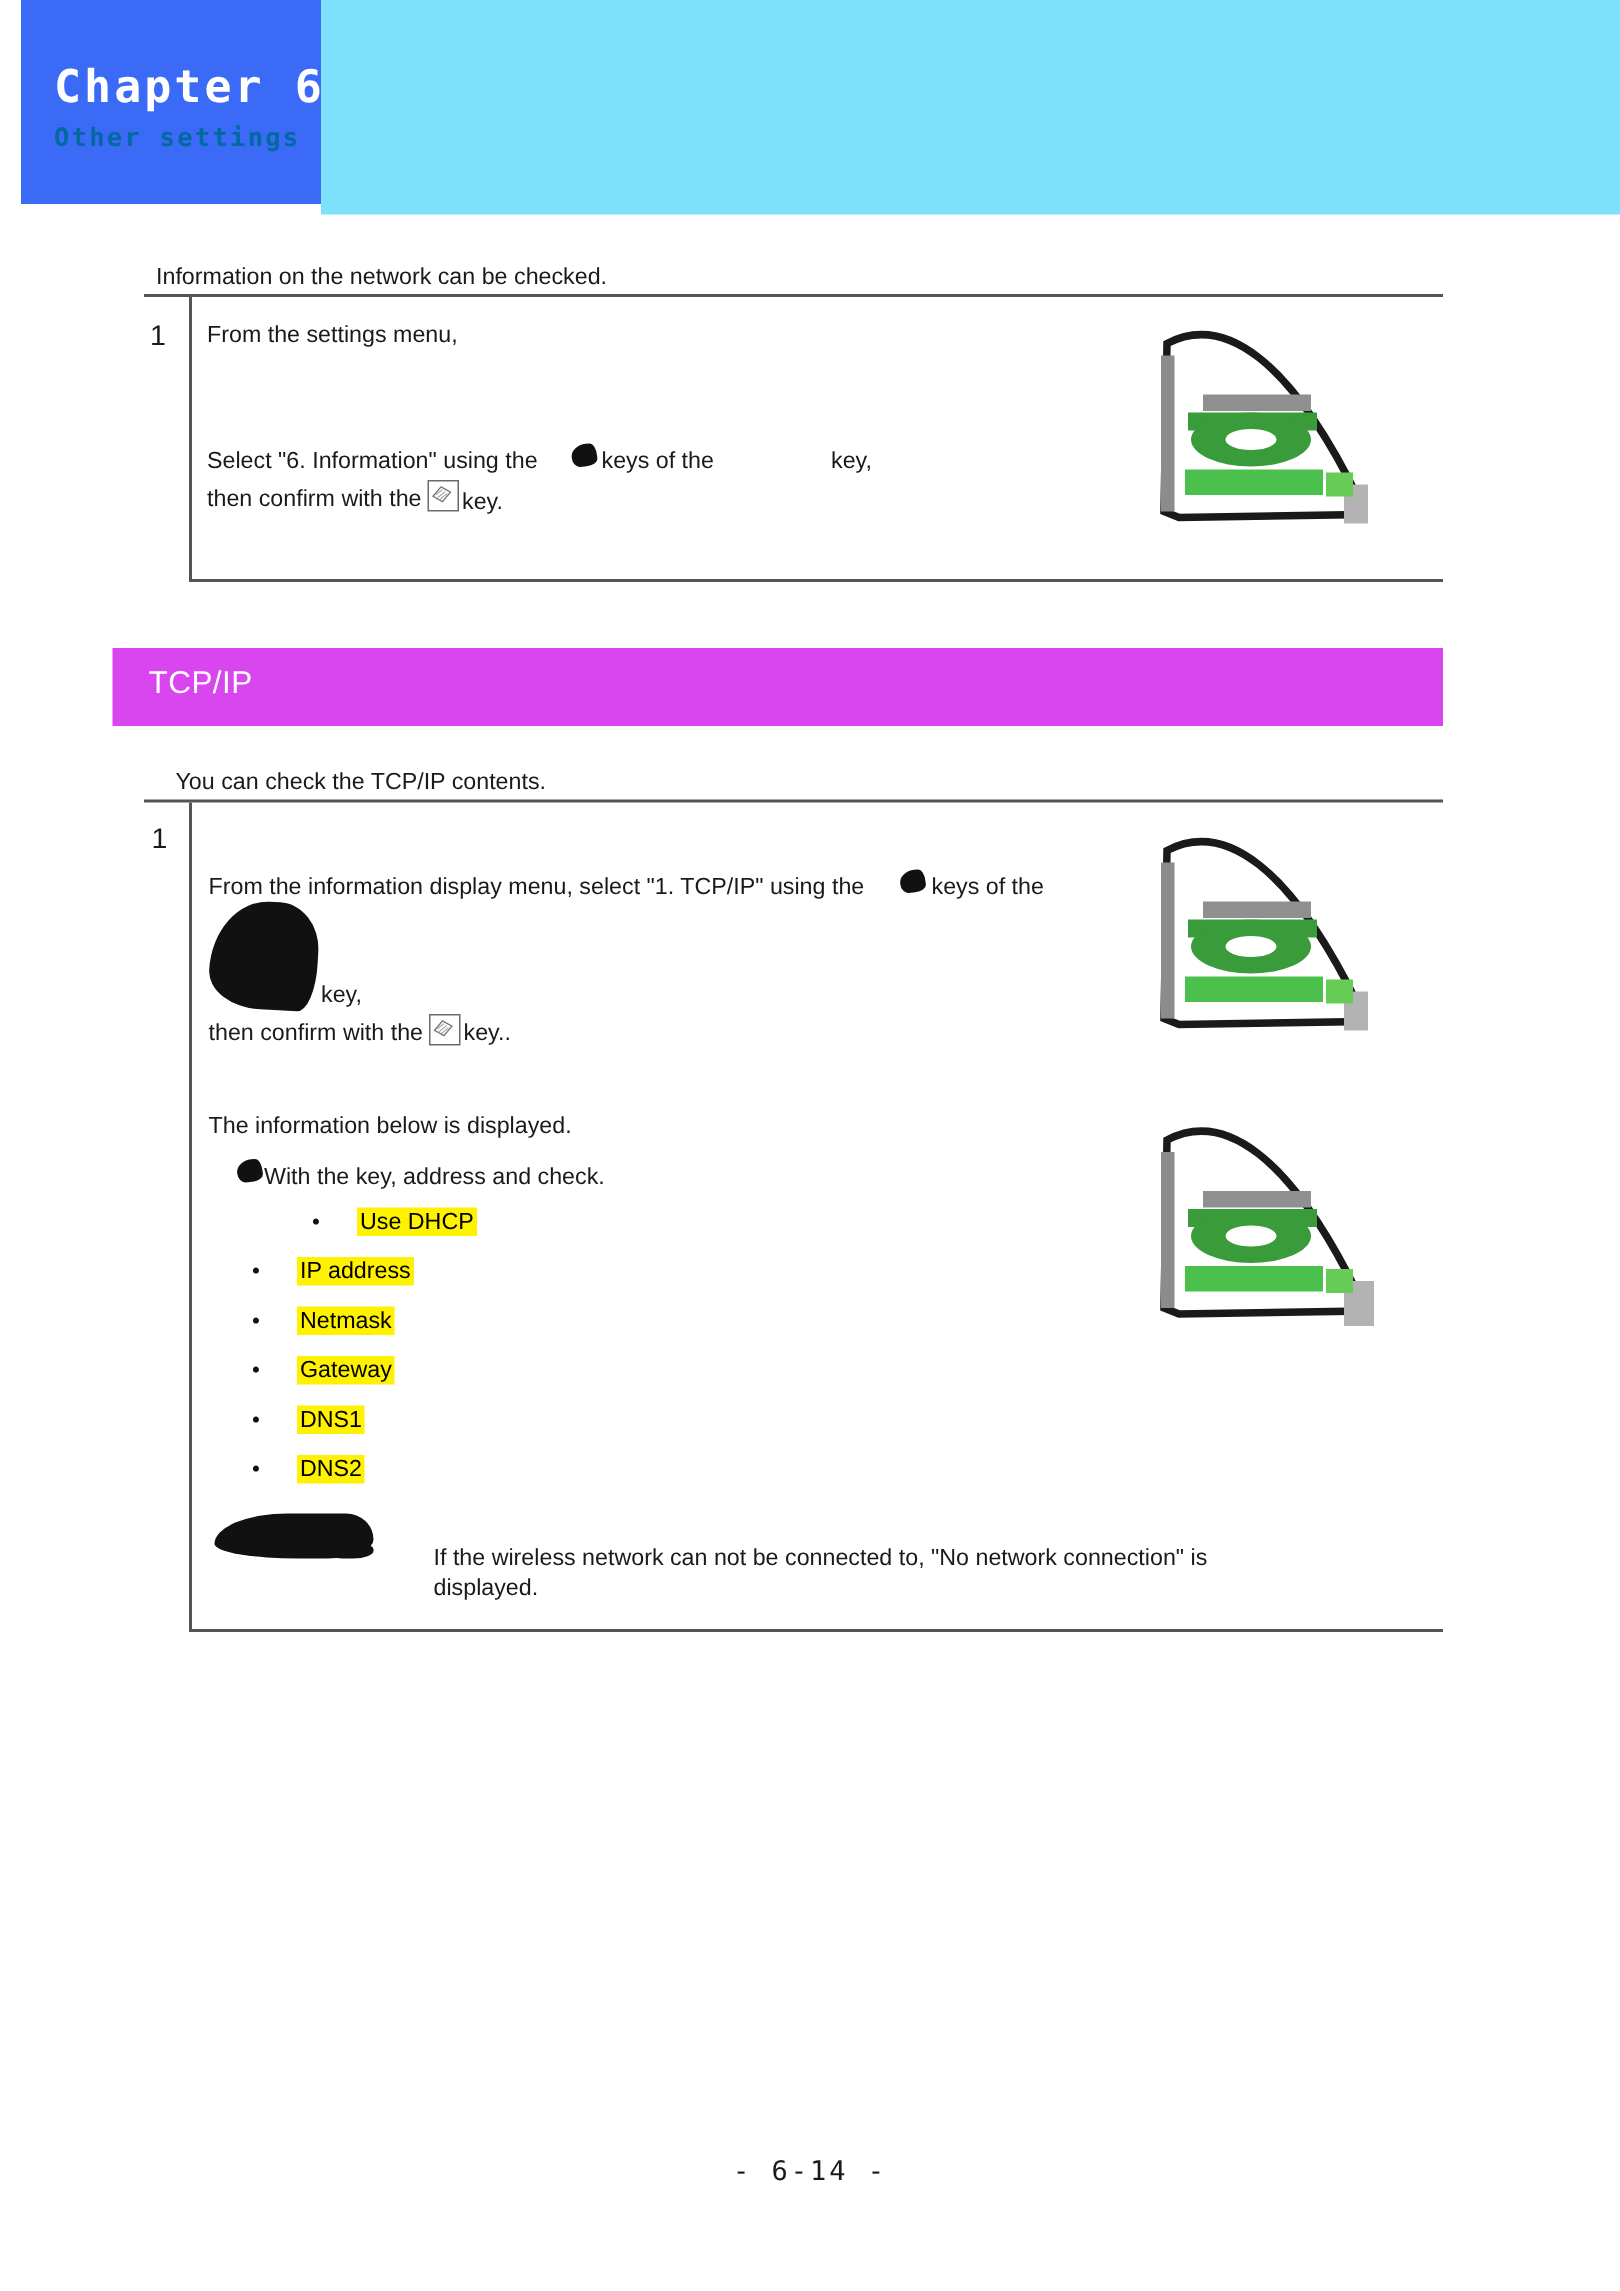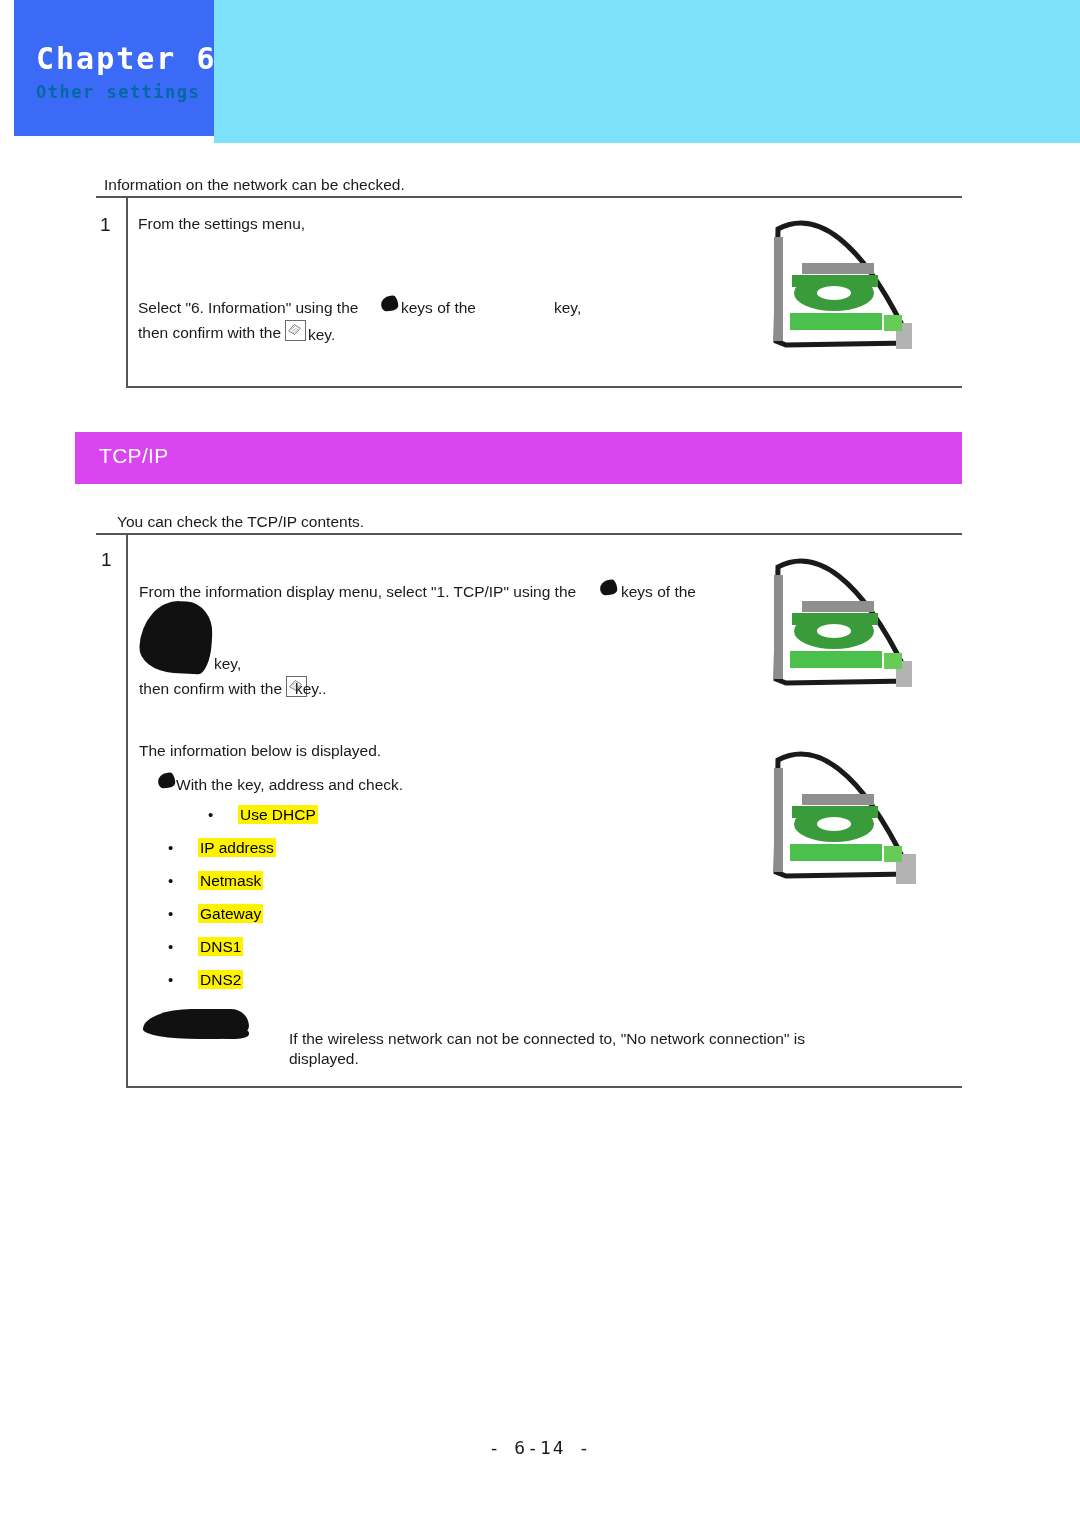--- a/index.html
+++ b/index.html
@@ -282,21 +282,21 @@
 <div class="blob-big"></div>
 <div class="t" style="left:214px; top:653px;">key,</div>
 
 <div class="t" style="left:139px; top:678px;">then confirm with the</div>
 <div class="keybox" style="left:286px; top:676px;">
   <svg viewBox="0 0 19 19" width="17" height="17" aria-hidden="true">
     <path d="M3 11 L9 4 L16 8 L10 15 Z" fill="#ffffff" stroke="#777" stroke-width="1"></path>
     <path d="M5 10 L10 6 M6.5 12 L12 7.5 M8 13.5 L13.5 9" stroke="#999" stroke-width="0.8"></path>
   </svg>
 </div>
-<div class="t" style="left:295px; top:678px;">key..</div>
+<div class="t" style="left:309px; top:678px;">key..</div>
 
 <div class="t" style="left:139px; top:740px;">The information below is displayed.</div>
 
 <div class="blob-small" style="left:158px; top:773px;"></div>
 <div class="t" style="left:176px; top:774px;">With the   key, address and check.</div>
 
 <div class="bullet-row" style="top:806px;margin-left:40px;">
   <span class="bullet-dot">•</span><span class="hl">Use DHCP</span>
 </div>
 <div class="bullet-row" style="top:839px;">

